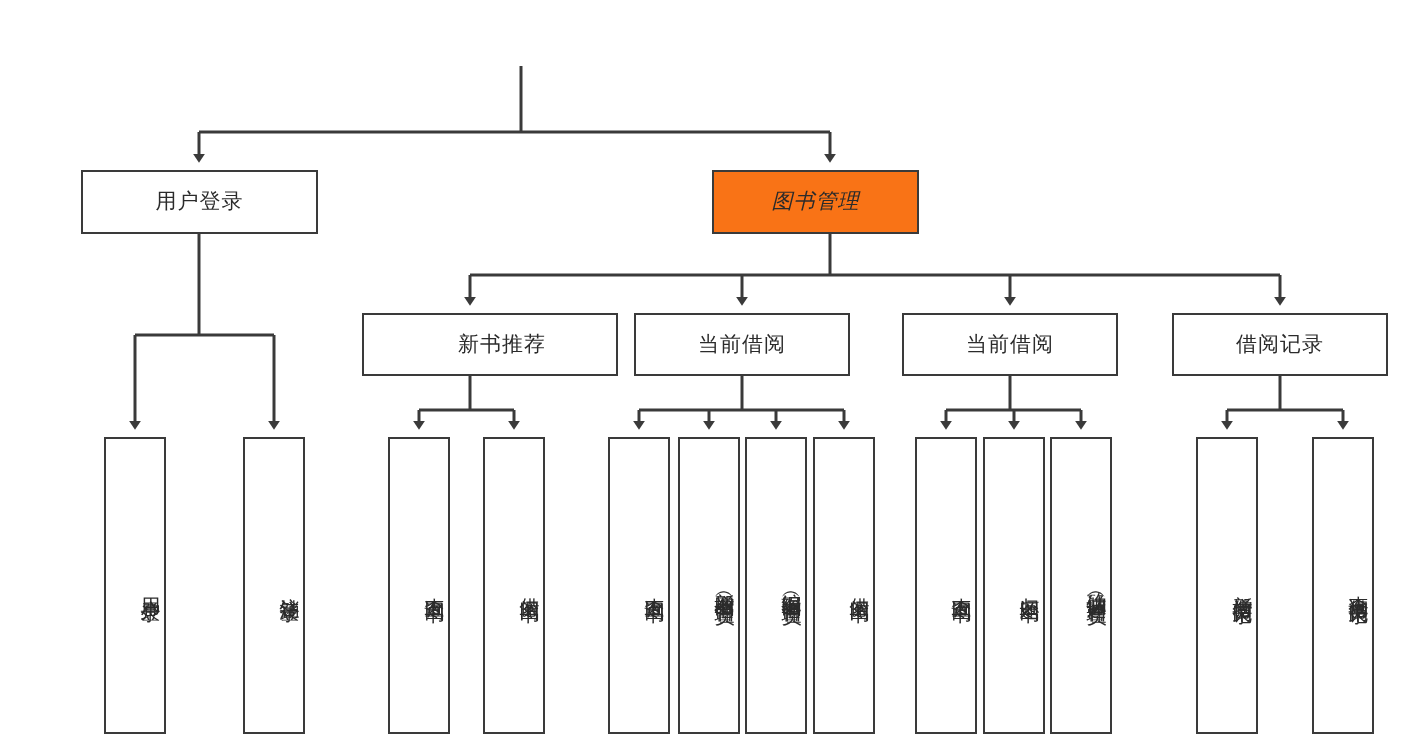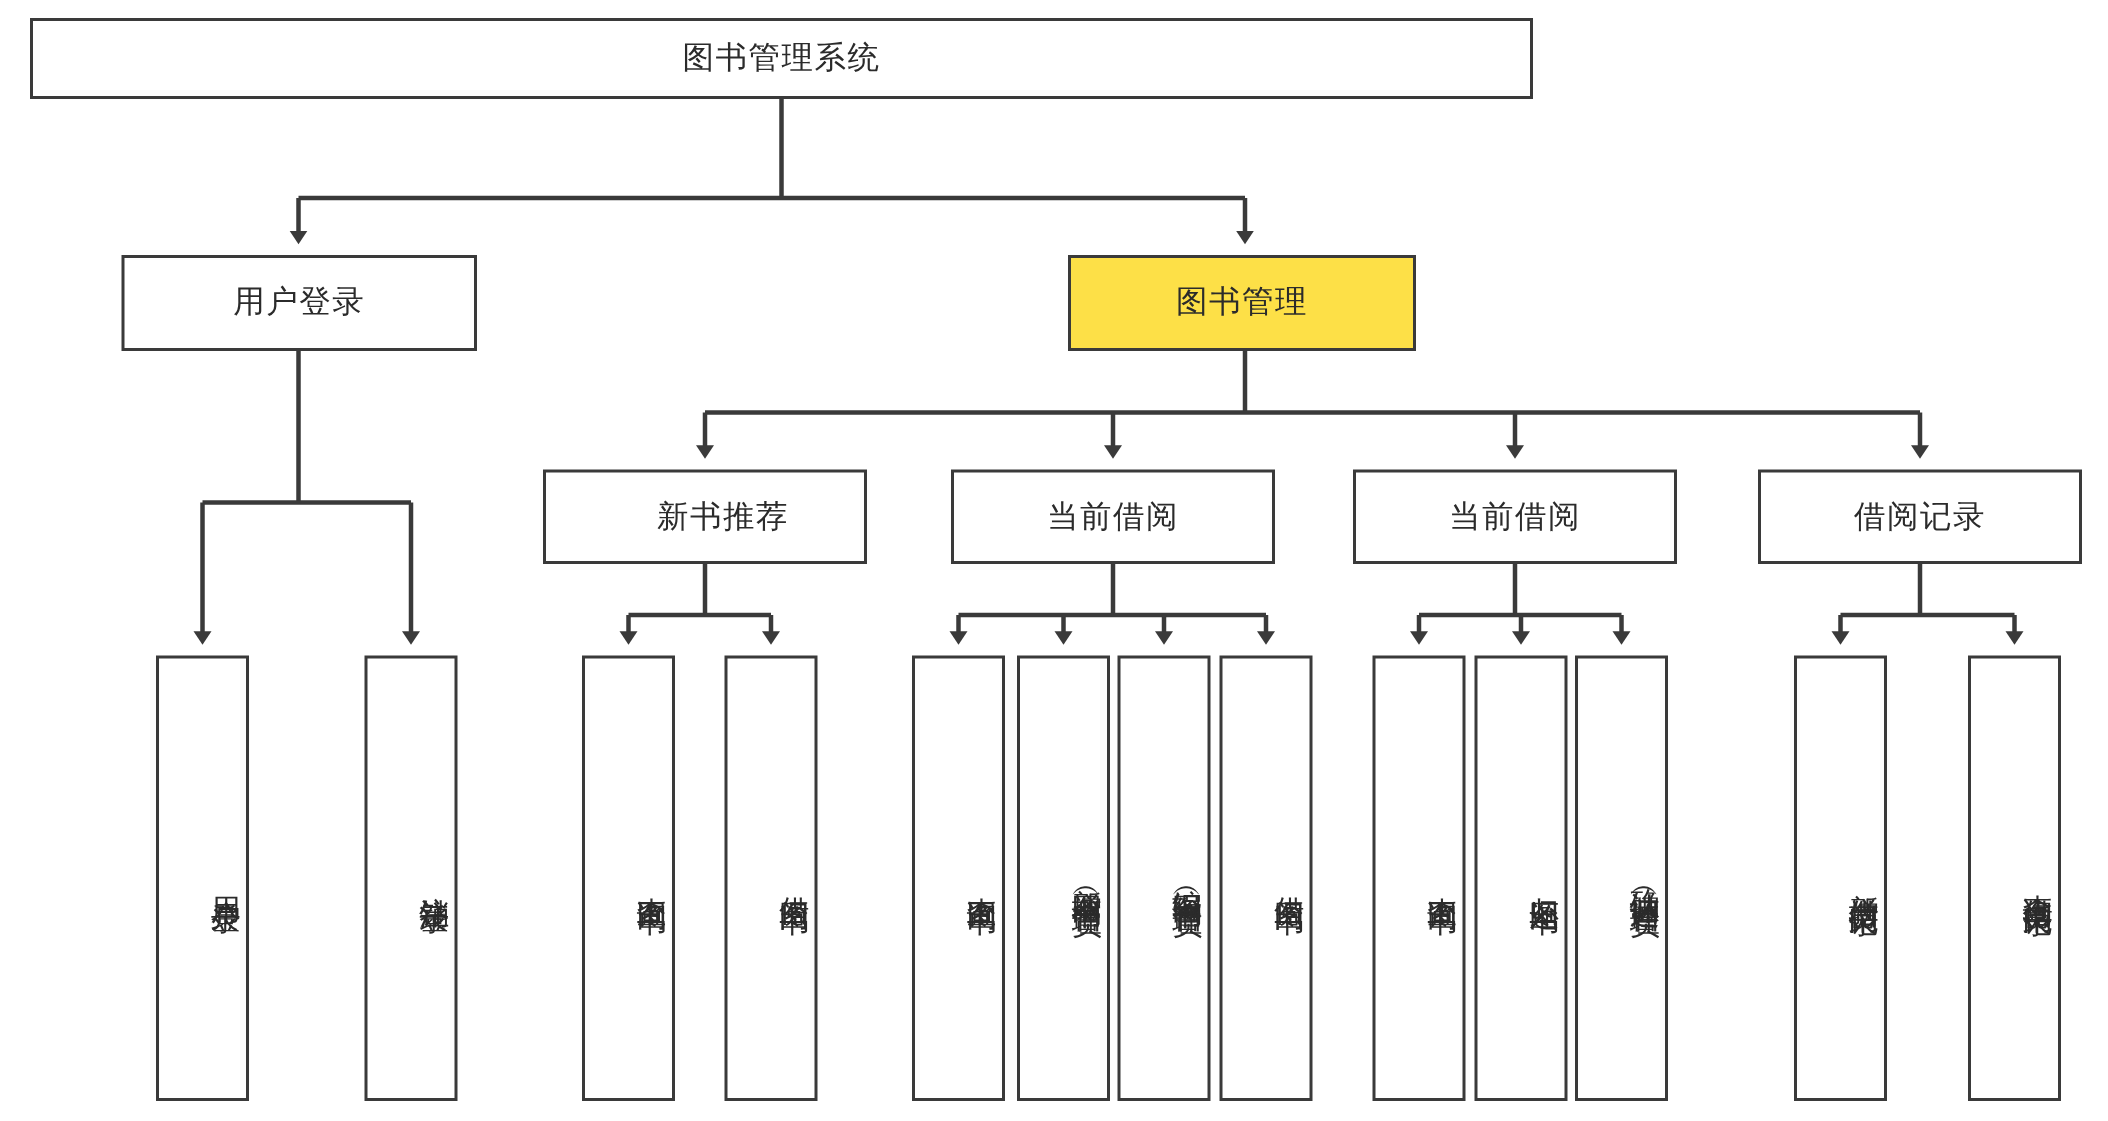--- a/index.html
+++ b/index.html
@@ -65,32 +65,29 @@
       <path d="M1014,410 L1014,423" marker-end="url(#ah)"></path>
       <path d="M1081,410 L1081,423" marker-end="url(#ah)"></path>
 
       <path d="M1280,376 L1280,410"></path>
       <path d="M1227,410 L1343,410"></path>
       <path d="M1227,410 L1227,423" marker-end="url(#ah)"></path>
       <path d="M1343,410 L1343,423" marker-end="url(#ah)"></path>
     </g>
   </svg>
 
-  <div class="node h" id="n-root" style="left: 20px; top: 12px; width: 1002px; height: 54px; border-color: rgb(58, 58, 58); background: rgb(255, 255, 255); color: rgb(43, 43, 43);">
-    <span>图书管理系统</span>
-  </div>
 
   <div class="node h" id="n-l2-0" style="left: 81px; top: 170px; width: 237px; height: 64px; border-color: rgb(58, 58, 58); background: rgb(255, 255, 255); color: rgb(43, 43, 43);">
     <span>用户登录</span>
   </div>
-  <div class="node h" id="n-l2-1" style="left: 712px; top: 170px; width: 232px; height: 64px; border-color: rgb(58, 58, 58); background: #fde047; color: rgb(43, 43, 43);">
+  <div class="node h" id="n-l2-1" style="left: 712px; top: 170px; width: 207px; height: 64px; border-color: rgb(58, 58, 58); background: #f97316; color: rgb(43, 43, 43); font-style: italic;">
     <span>图书管理</span>
   </div>
 
-  <div class="node h" id="n-l3-0" style="left: 362px; top: 313px; width: 216px; height: 63px; border-color: rgb(58, 58, 58); background: rgb(255, 255, 255); color: rgb(43, 43, 43); padding-left: 24px;">
+  <div class="node h" id="n-l3-0" style="left: 362px; top: 313px; width: 256px; height: 63px; border-color: rgb(58, 58, 58); background: rgb(255, 255, 255); color: rgb(43, 43, 43); padding-left: 24px;">
     <span>新书推荐</span>
   </div>
   <div class="node h" id="n-l3-1" style="left: 634px; top: 313px; width: 216px; height: 63px; border-color: rgb(58, 58, 58); background: rgb(255, 255, 255); color: rgb(43, 43, 43);">
     <span>当前借阅</span>
   </div>
   <div class="node h" id="n-l3-2" style="left: 902px; top: 313px; width: 216px; height: 63px; border-color: rgb(58, 58, 58); background: rgb(255, 255, 255); color: rgb(43, 43, 43);">
     <span>当前借阅</span>
   </div>
   <div class="node h" id="n-l3-3" style="left: 1172px; top: 313px; width: 216px; height: 63px; border-color: rgb(58, 58, 58); background: rgb(255, 255, 255); color: rgb(43, 43, 43);">
     <span>借阅记录</span>

